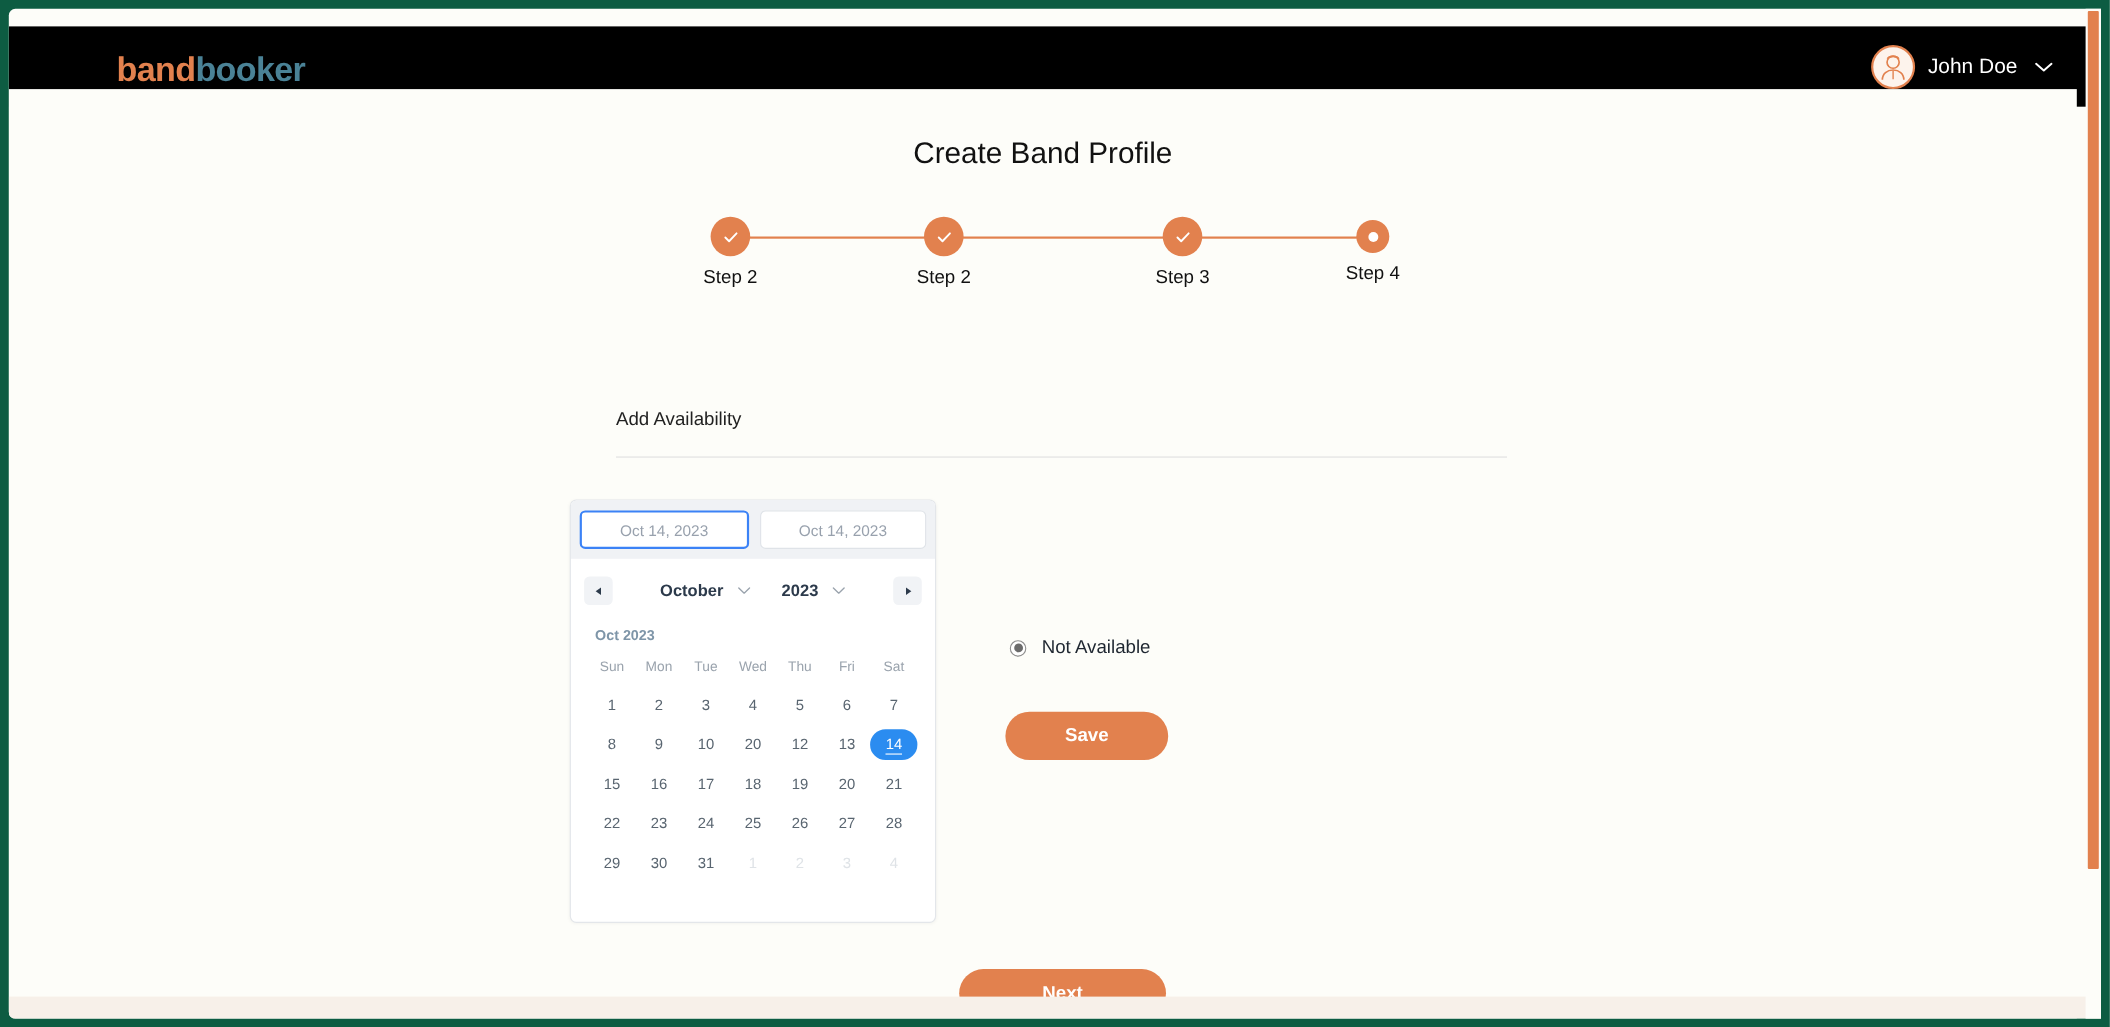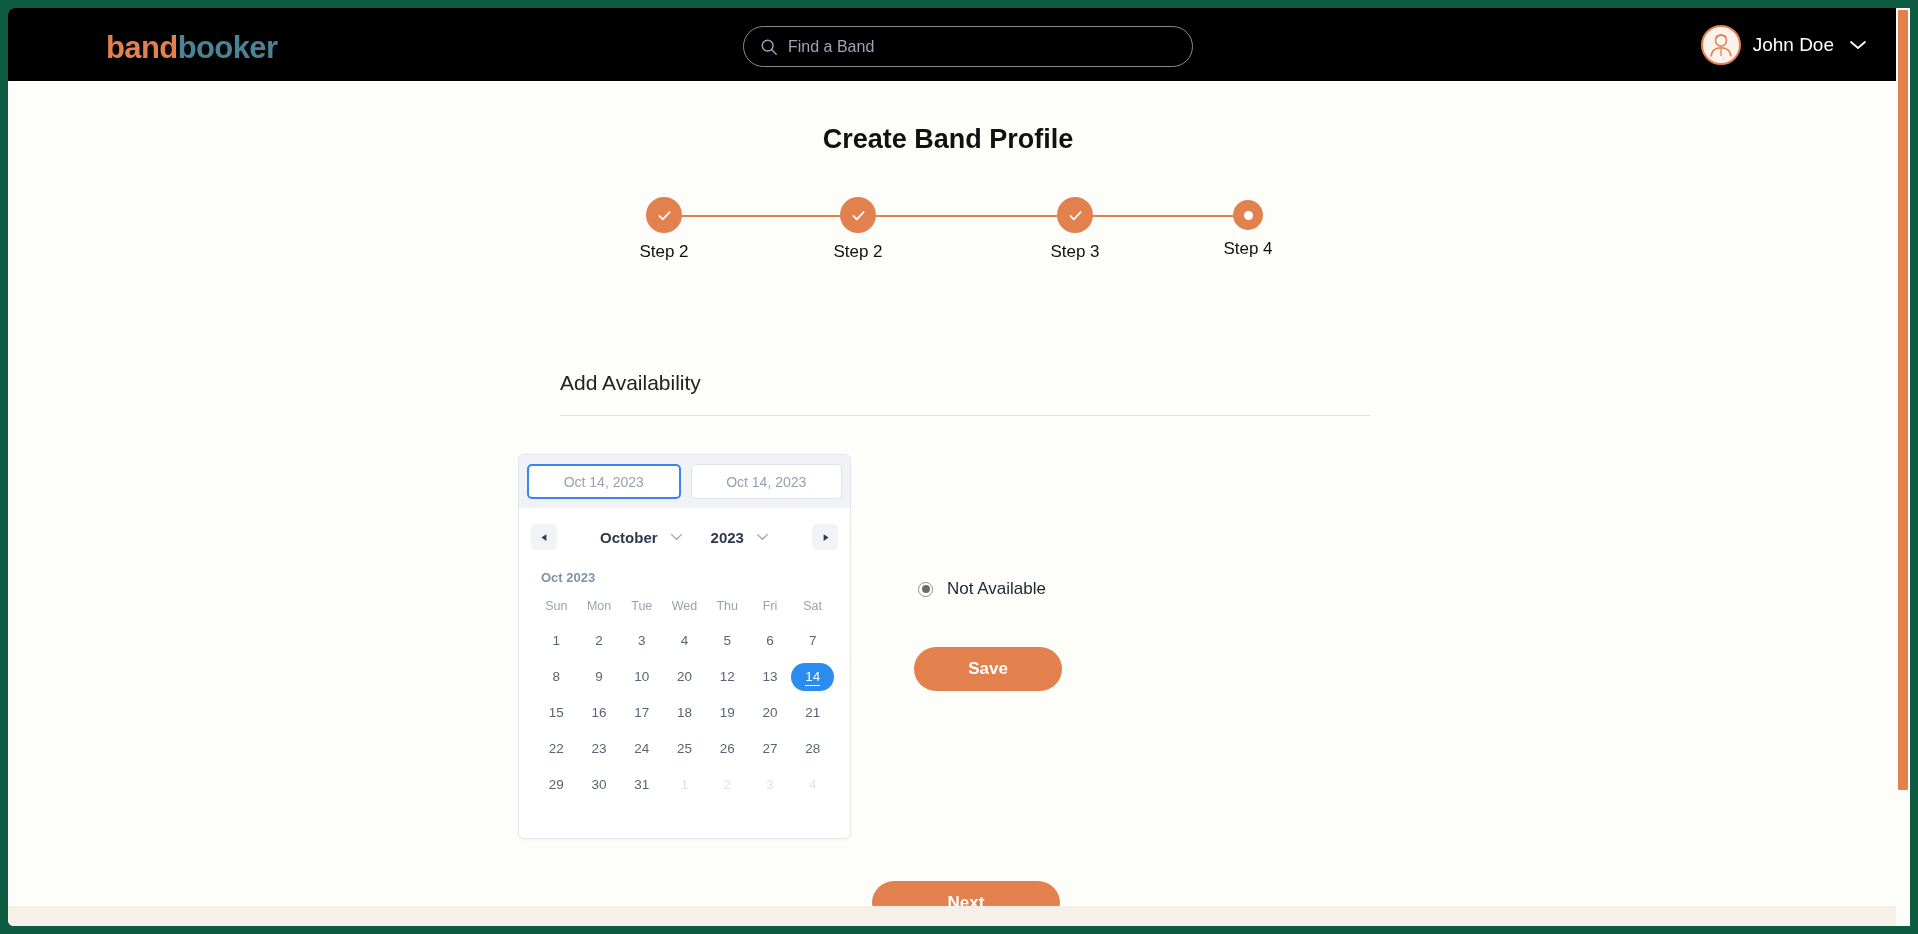--- a/index.html
+++ b/index.html
@@ -25,21 +25,21 @@
     height: 918px;
     background: #fdfdf9;
     border-radius: 6px 0 0 6px;
     overflow: hidden;
   }
 
   
   #topnav {
     position: absolute;
     left: 0;
-    top: 0;
+    top: 16px;
     width: 1902px;
     height: 73px;
     background: #000000;
     display: flex;
     align-items: center;
   }
 
   #logo {
     position: absolute;
     left: 98px;
@@ -143,21 +143,20 @@
   }
 
   #page-title {
     position: absolute;
     left: 0;
     top: 43px;
     width: 1880px;
     text-align: center;
     font-size: 27px;
     color: #111;
-    font-weight: bold;
   }
 
   
   #stepper {
     position: absolute;
     left: 628px;
     top: 110px;
     width: 640px;
     height: 70px;
   }
@@ -204,21 +203,21 @@
     font-size: 17px;
     color: #111;
     white-space: nowrap;
   }
 
   
   #section-head {
     position: absolute;
     left: 552px;
     top: 290px;
-    font-size: 21px;
+    font-size: 17px;
     color: #222;
   }
   #section-rule {
     position: absolute;
     left: 552px;
     top: 334px;
     width: 810px;
     height: 1px;
     background: #e0e0e0;
   }
@@ -430,27 +429,20 @@
 <body>
 
 <div id="app-frame">
 
   <div id="topnav">
 
     <div id="logo">
       <span class="band">band</span><span class="booker">booker</span>
     </div>
 
-    <div id="search-wrap">
-      <svg class="mag" viewBox="0 0 20 20">
-        <circle cx="8.5" cy="8.5" r="6" fill="none" stroke="#9aa5b4" stroke-width="1.6"></circle>
-        <line x1="13" y1="13" x2="18" y2="18" stroke="#9aa5b4" stroke-width="1.6" stroke-linecap="round"></line>
-      </svg>
-      <input id="search-input" type="text" placeholder="Find a Band" style="">
-    </div>
 
     <svg id="bell-btn" viewBox="0 0 28 30">
       <path d="M14 4 C9.6 4 7 7 7 11.5 L7 17 L5 20.5 L23 20.5 L21 17 L21 11.5 C21 7 18.4 4 14 4 Z" fill="#ffffff"></path>
       <path d="M11 22.5 C11 24.4 12.4 26 14 26 C15.6 26 17 24.4 17 22.5 Z" fill="#ffffff"></path>
     </svg>
     <div id="bell-dot"></div>
 
     <div id="user-menu">
       <div id="avatar">
         <svg viewBox="0 0 36 36" width="32" height="32">

